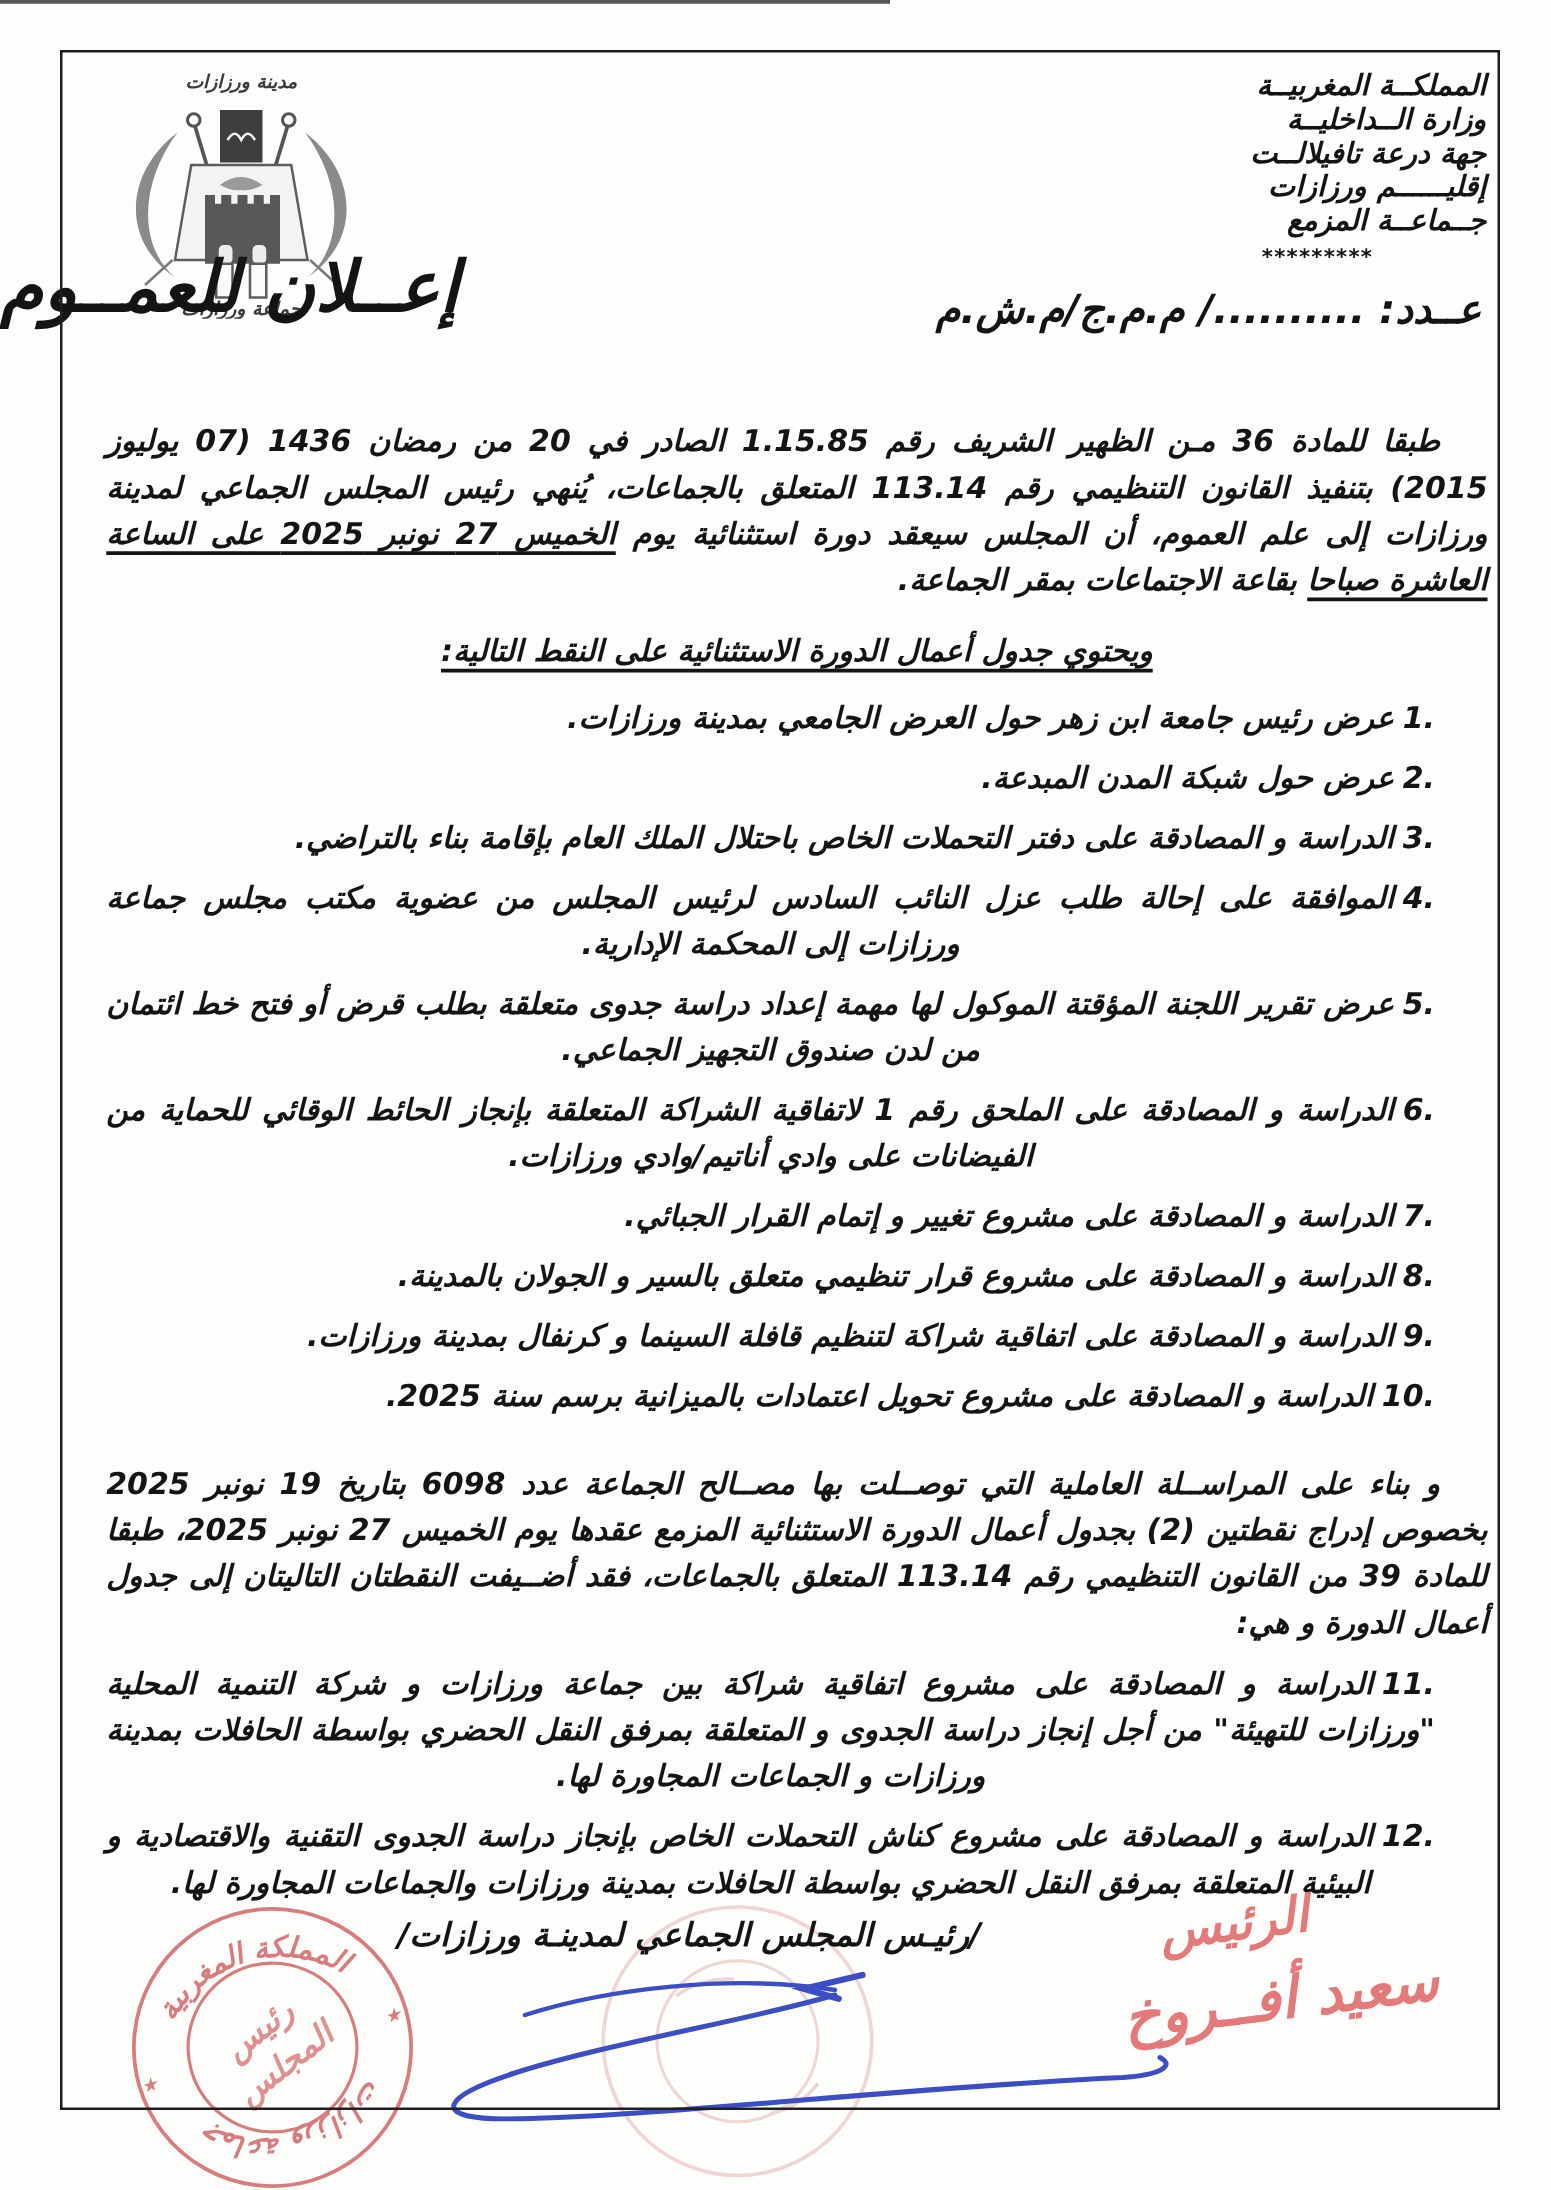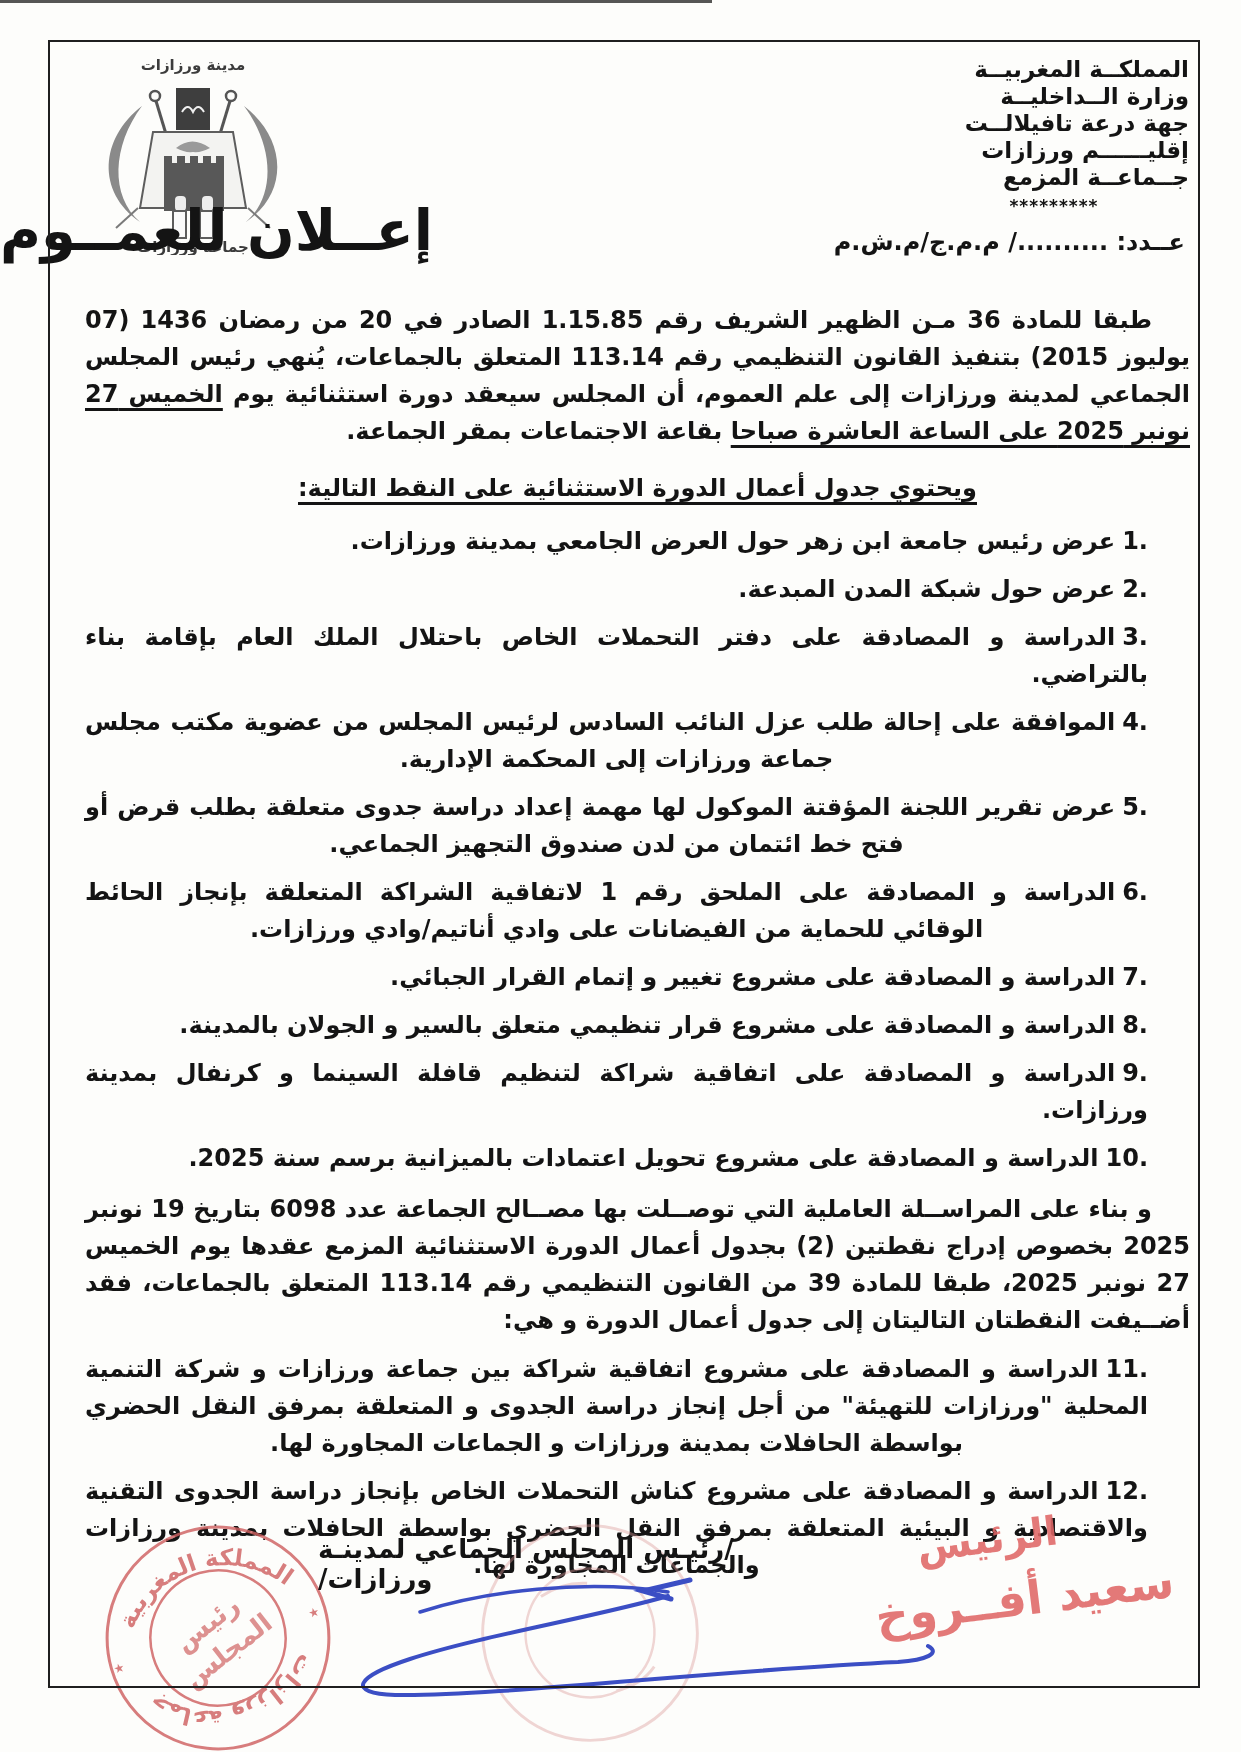--- a/index.html
+++ b/index.html
@@ -1,32 +1,32 @@
 <!DOCTYPE html>
 <html lang="ar"><head>
 <meta charset="utf-8">
 <style>
   html,body{margin:0;padding:0;background:#ffffff;}
   *{box-sizing:border-box;}
   .canvas{
     position:relative;width:1241px;height:1752px;margin:0 auto;overflow:hidden;
     background:#fdfdfb;
     font-family:"DejaVu Sans",sans-serif;
-    color:#141414;font-weight:700;
+    color:#141414;font-weight:700;font-style:italic;
   }
   .top-artifact{position:absolute;top:0;left:0;width:712px;height:3px;background:#2c2c2c;opacity:.8;}
   .frame{position:absolute;left:48px;top:40px;width:1152px;height:1648px;border:2px solid #1f1f1f;z-index:5;pointer-events:none;}
   .emblem{position:absolute;left:78px;top:50px;width:230px;height:205px;z-index:1;}
   .admin-block{position:absolute;right:52px;top:56px;width:360px;text-align:right;font-size:23px;line-height:27px;z-index:1;}
   .admin-block .stars{font-size:17px;letter-spacing:1px;text-align:center;width:270px;margin:2px 0 0 auto;}
-  .ref-line{position:absolute;right:56px;top:228px;font-size:24px;z-index:1;}
+  .ref-line{position:absolute;right:56px;top:228px;font-size:32px;z-index:1;}
   .doc-title{position:absolute;left:0;top:198px;width:1241px;margin:0;text-align:left;font-size:56px;font-weight:700;z-index:1;}
   .body{position:absolute;right:51px;top:302px;width:1105px;direction:rtl;font-size:24px;line-height:37px;z-index:1;}
   .para{margin:0;text-align:justify;}
-  .para.indent{text-indent:38px;}
+  .para.indent{text-indent:38px;margin-top:33px;}
   .u{text-decoration:underline;text-decoration-thickness:2.5px;text-underline-offset:6px;}
   .agenda-heading{margin:20px auto 16px auto;text-align:center;font-size:24px;}
   .agenda{margin:0 42px 0 0;}
   .agenda-item{text-align:justify;text-align-last:right;margin-bottom:11px;}
   .agenda-item.center-last{text-align-last:center;}
   .agenda-item .num{display:inline-block;margin-left:7px;}
   .amendment{margin-top:14px;margin-bottom:12px;}
   .sig-caption{position:absolute;left:318px;top:1534px;width:500px;text-align:left;font-size:26px;z-index:3;}
   .stamp-left{position:absolute;left:92px;top:1512px;width:252px;height:252px;transform:rotate(-16deg);opacity:.82;z-index:2;}
   .stamp-mid{position:absolute;left:468px;top:1508px;width:244px;height:250px;transform:rotate(8deg);opacity:.40;z-index:2;}

